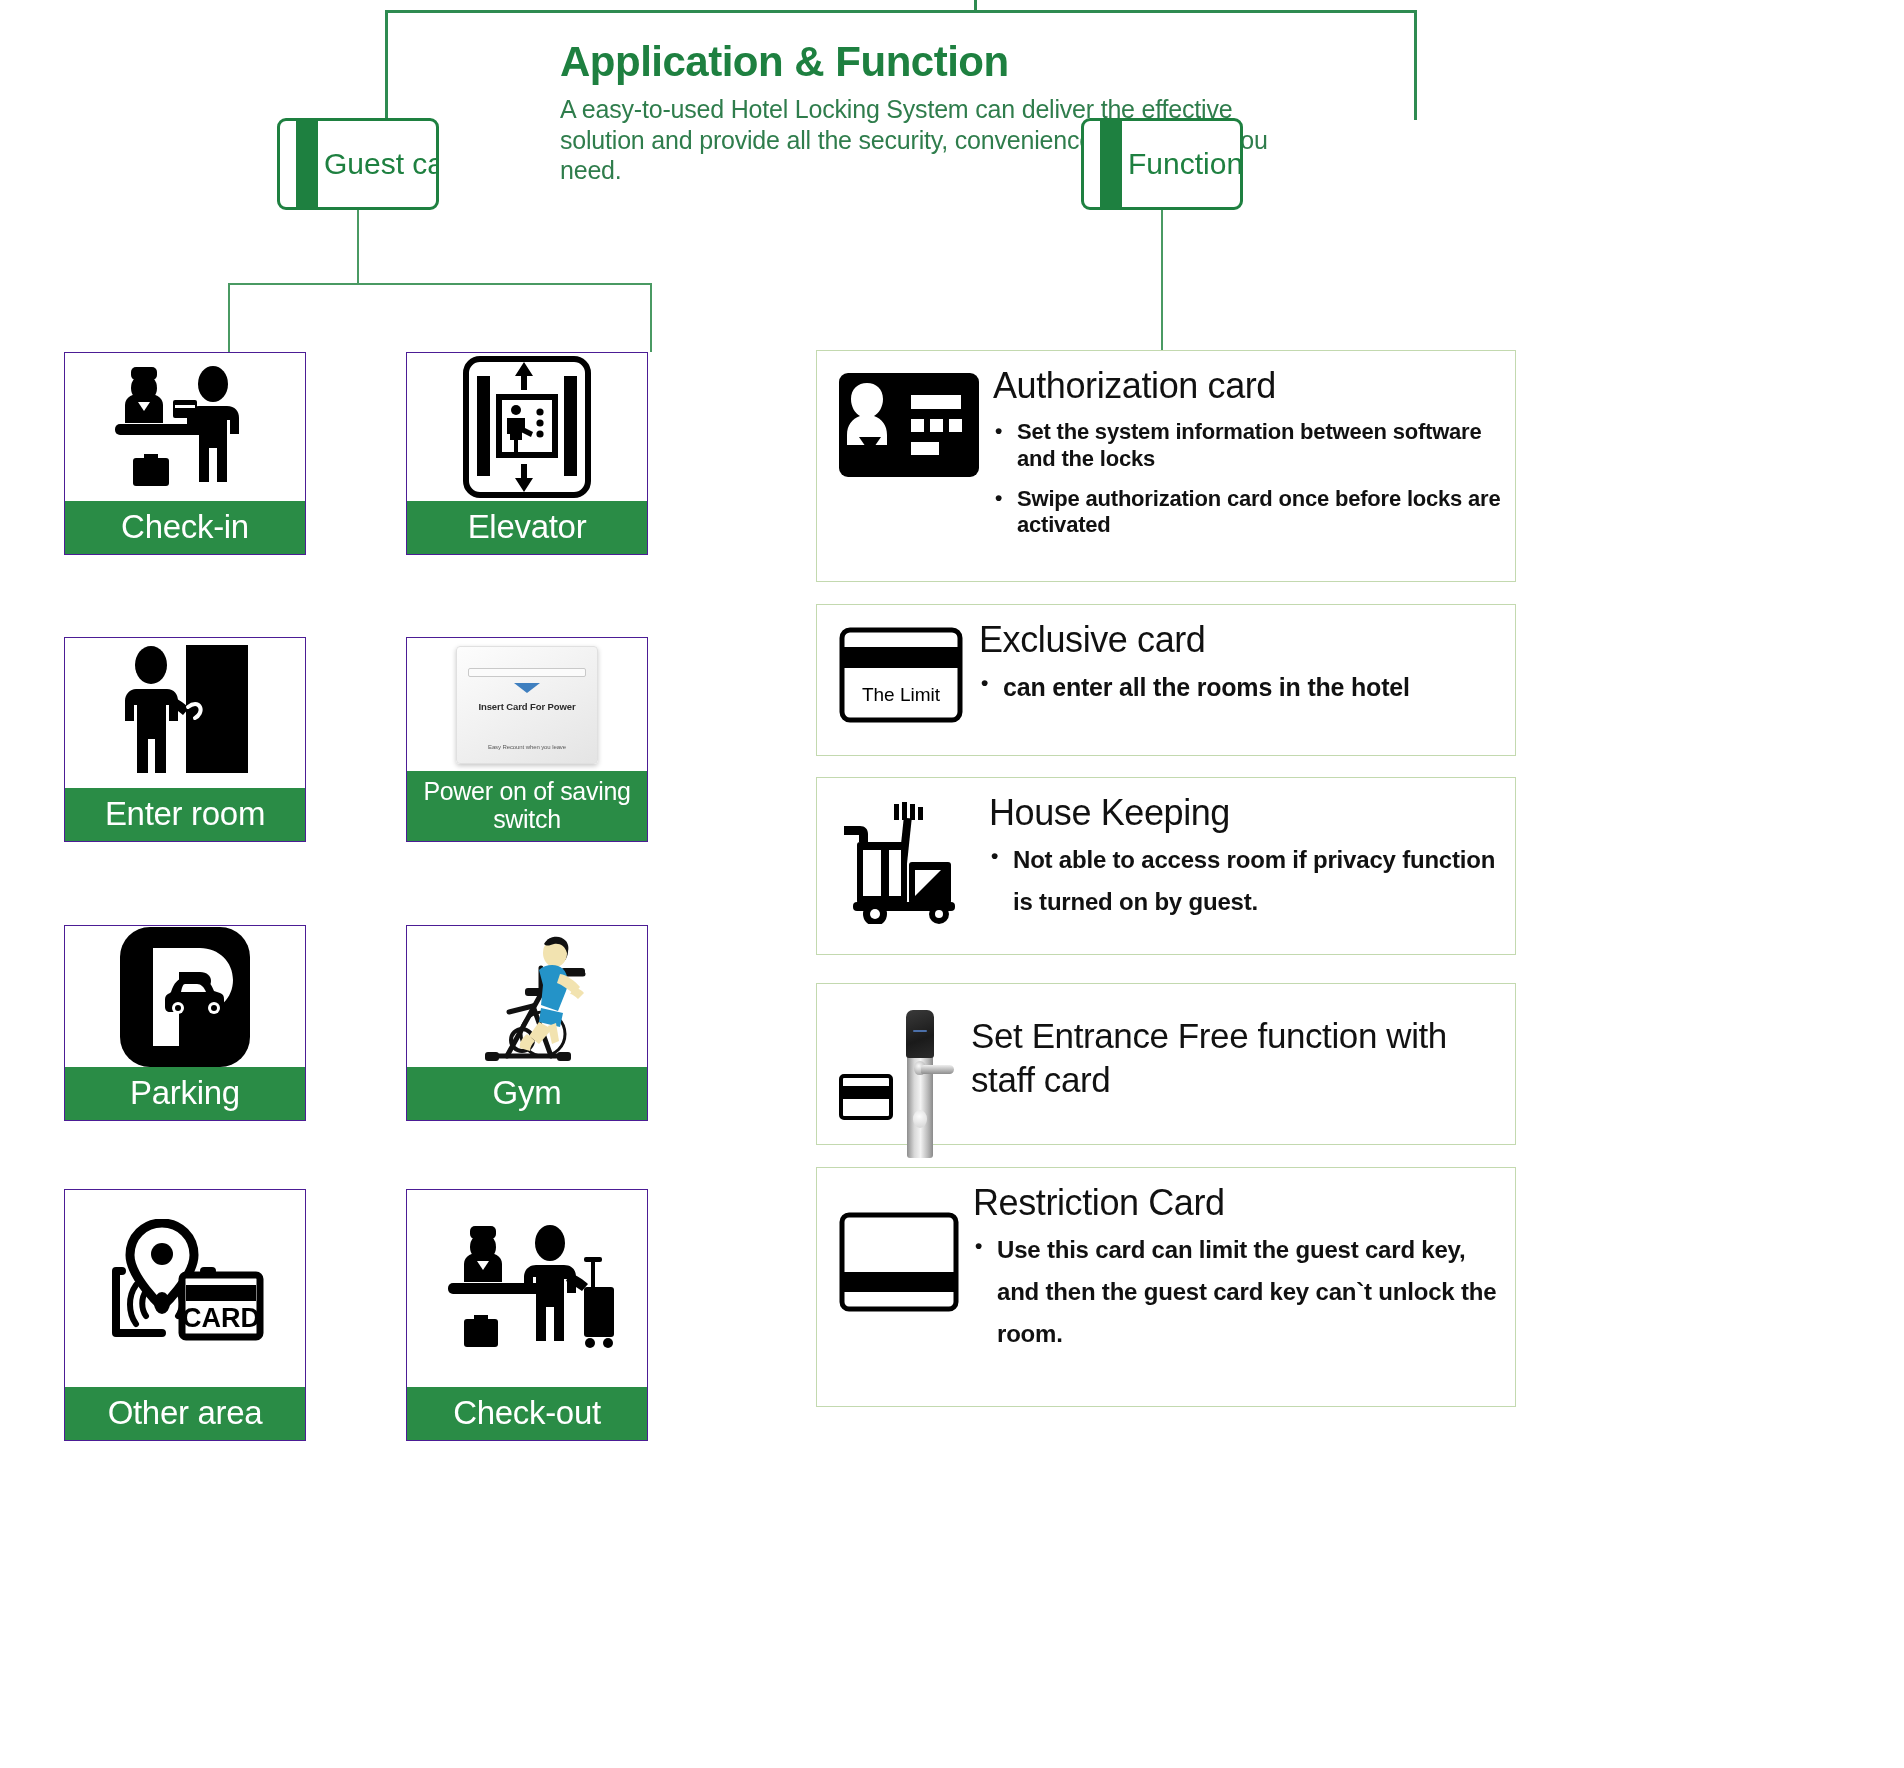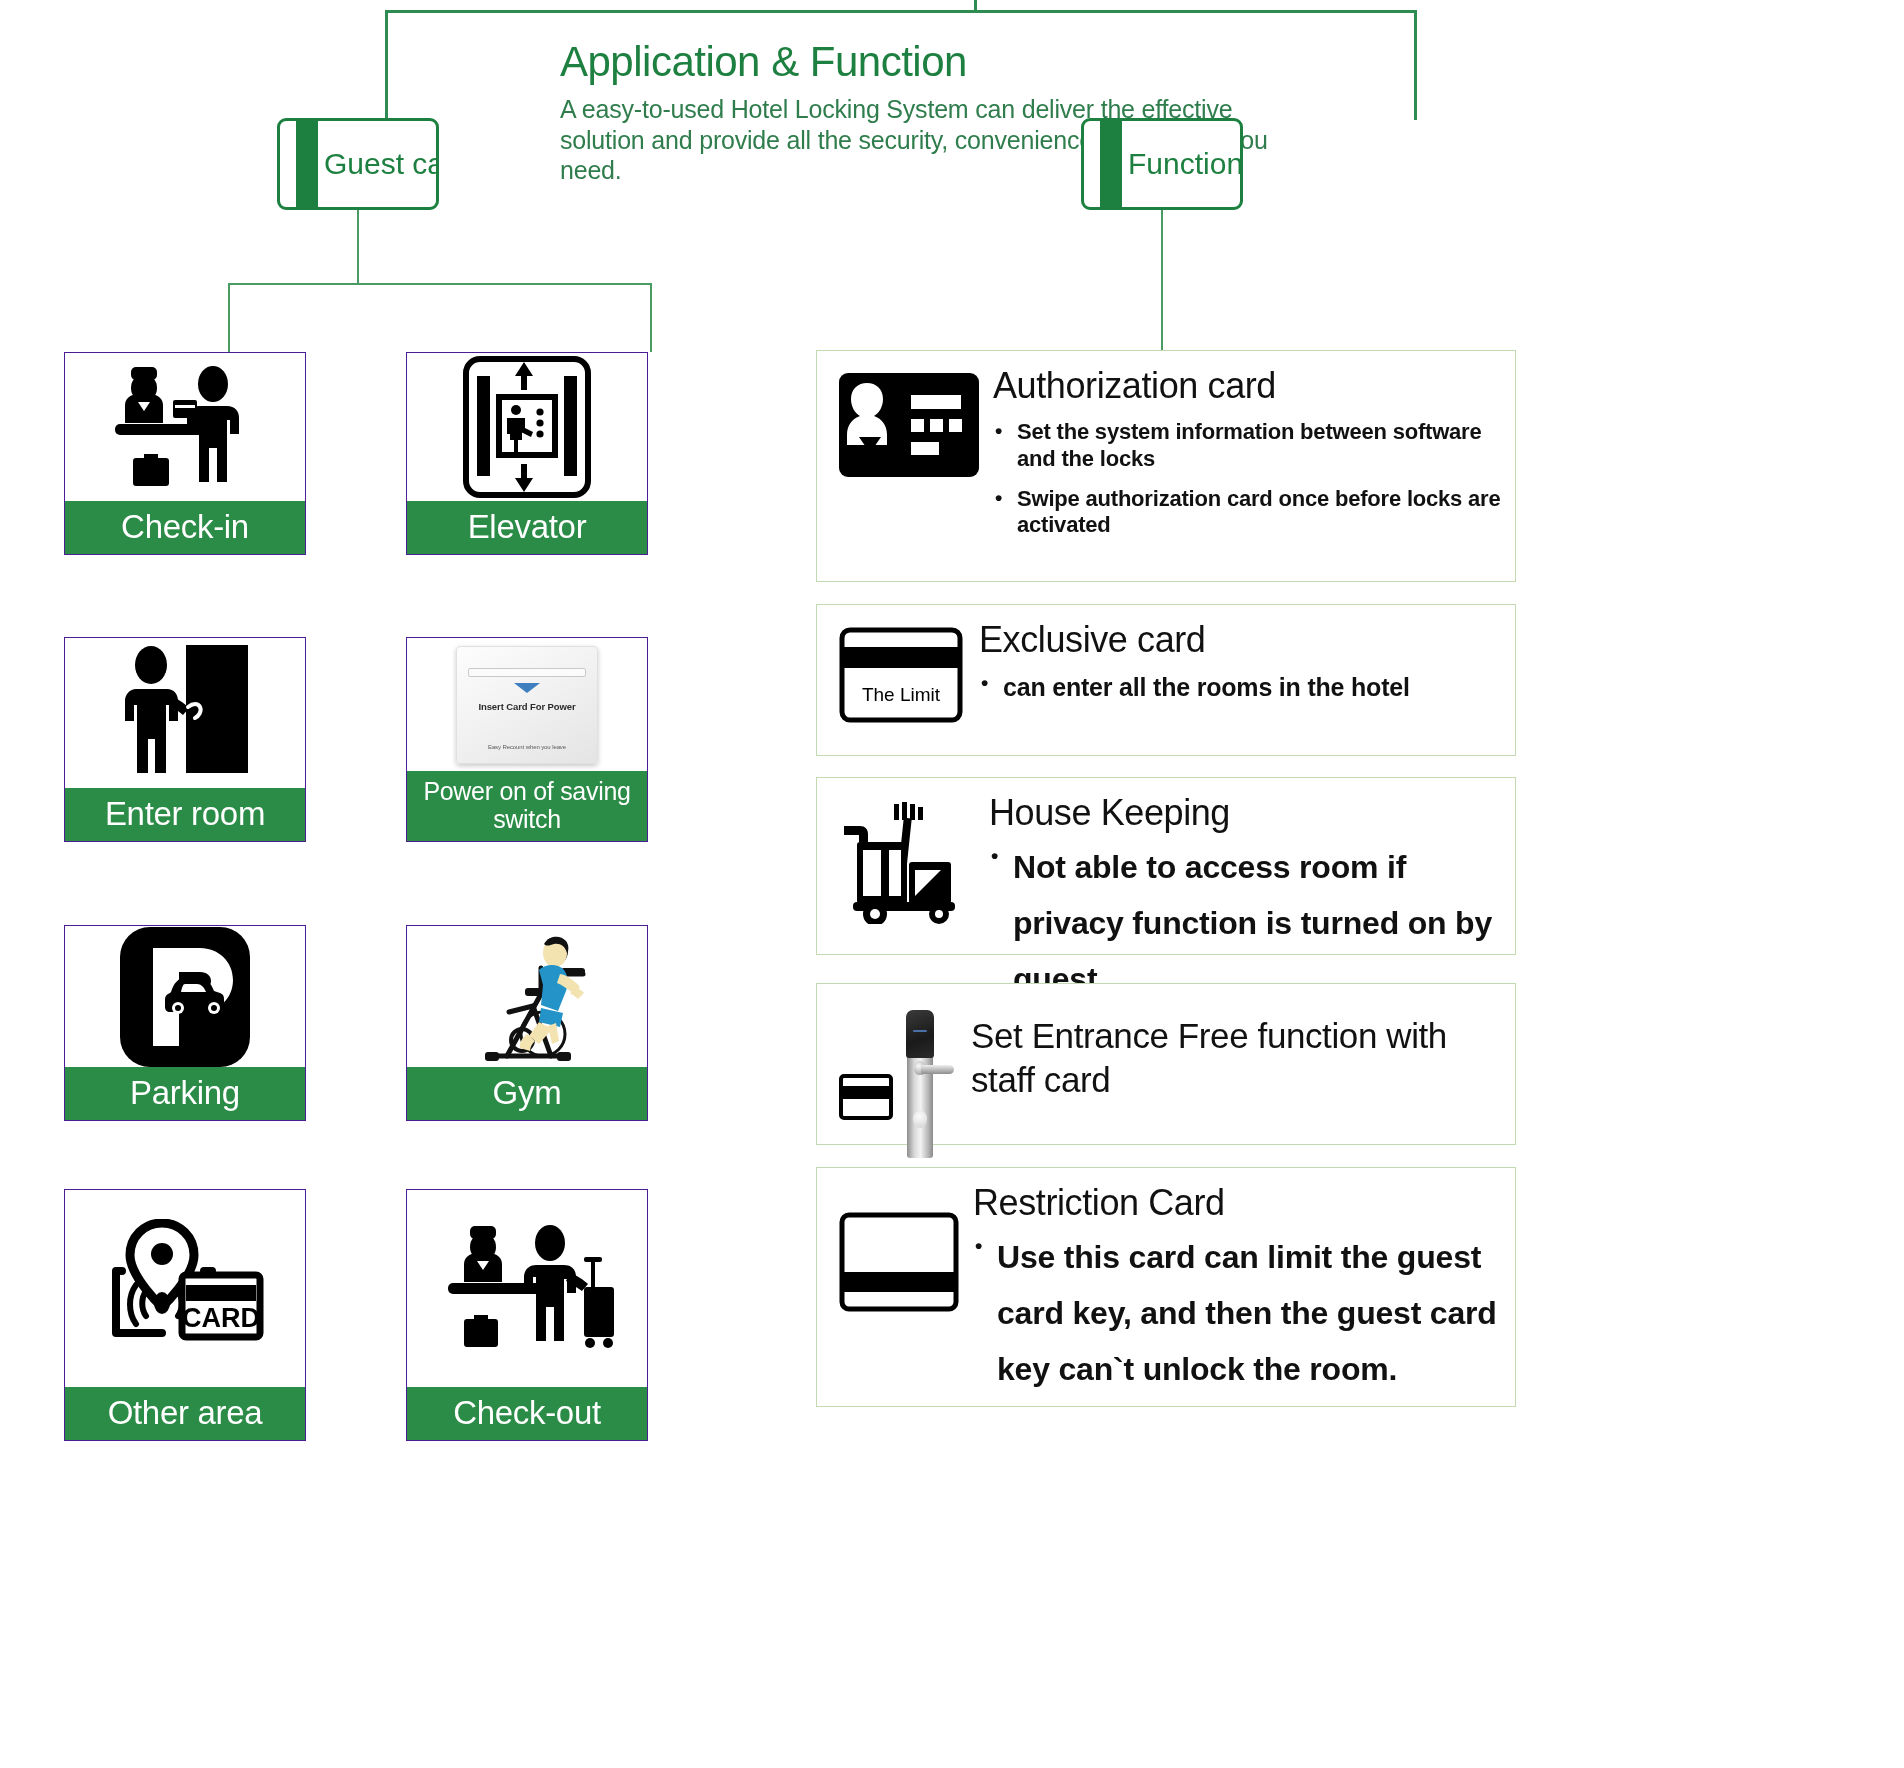--- a/index.html
+++ b/index.html
@@ -16,21 +16,21 @@
   .line.v { width: 3px; }
   .line.thin { background: #4a9a63; }
   .line.thin.h { height: 2px; }
   .line.thin.v { width: 2px; }
 
   
   #header-block {
     position: absolute; left: 560px; top: 40px; width: 740px;
   }
   #header-title {
-    font-size: 42px; font-weight: normal; color: #1e8040;
+    font-size: 42px; font-weight: bold; color: #1e8040;
     letter-spacing: -0.5px; line-height: 1.05;
   }
   #header-desc {
     margin-top: 10px; font-size: 25px; color: #2f7d4c;
     line-height: 1.22; letter-spacing: -0.2px;
   }
 
   
   .node-card {
     position: absolute;
@@ -95,21 +95,21 @@
   .bullets li {
     position: relative; padding-left: 24px;
     font-size: 22px; color: #111; line-height: 1.22; margin-top: 13px;
     letter-spacing: -0.2px;
     font-weight: bold;
   }
   .bullets li::before {
     content: "\2022"; position: absolute; left: 2px; top: -1px; font-size: 21px;
   }
   .bullets.lg li { font-size: 25px; line-height: 1.7; margin-top: 4px; }
-  .bullets.wide li { font-size: 32px; line-height: 1.75; margin-top: 2px; }
+  .bullets.wide li { font-size: 24px; line-height: 1.75; margin-top: 2px; }
   .plain-title-block { padding-top: 14px; }
   .plain-title-block .panel-title { font-size: 35px; line-height: 1.25; }
 
   #panel-authorization { top: 350px; height: 232px; }
   #panel-exclusive     { top: 604px; height: 152px; }
   #panel-housekeeping  { top: 777px; height: 178px; }
   #panel-entrance      { top: 983px; height: 162px; }
   #panel-restriction   { top: 1167px; height: 240px; }
 
   

